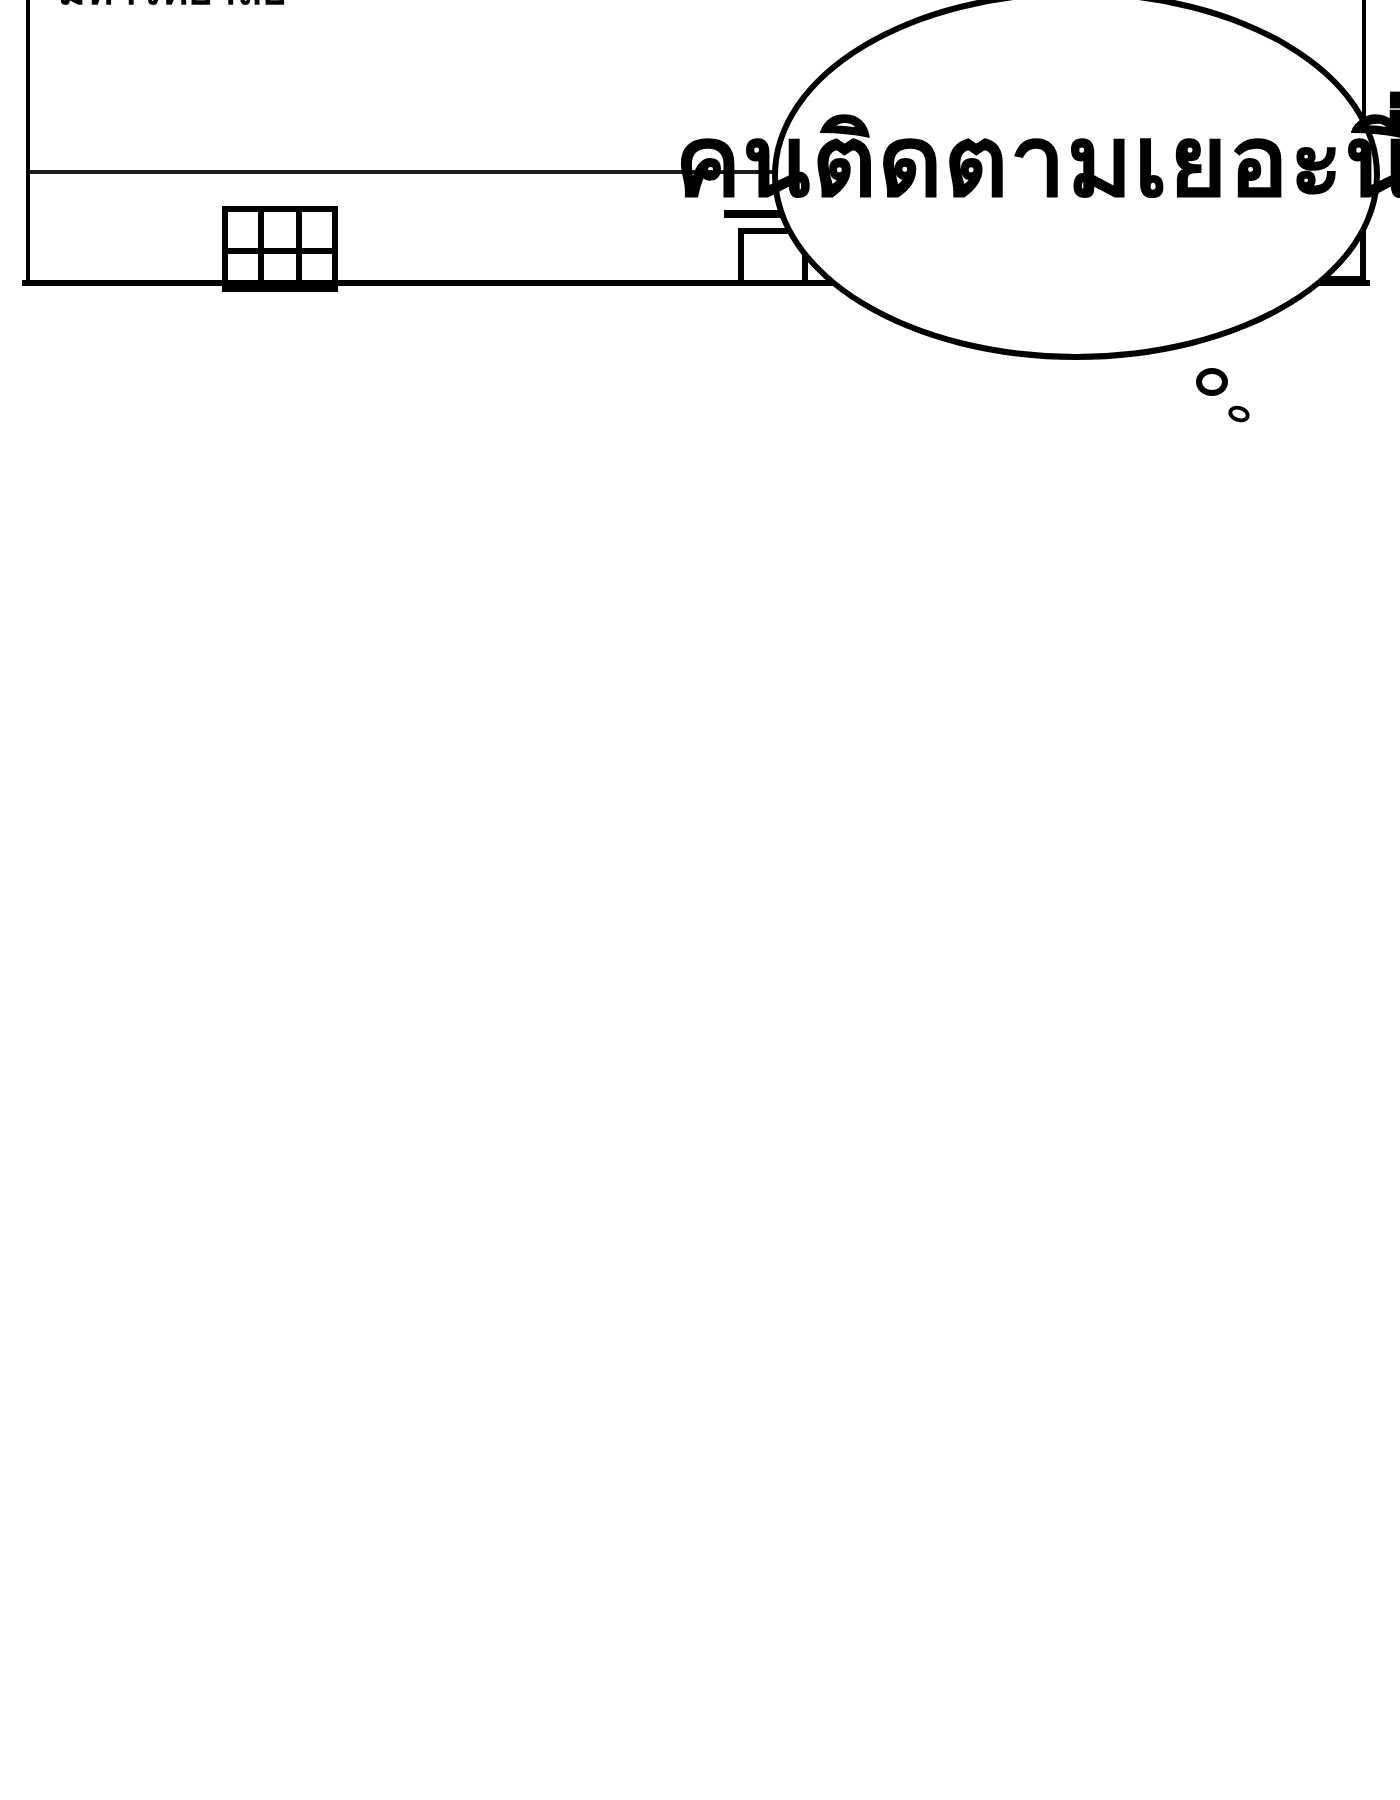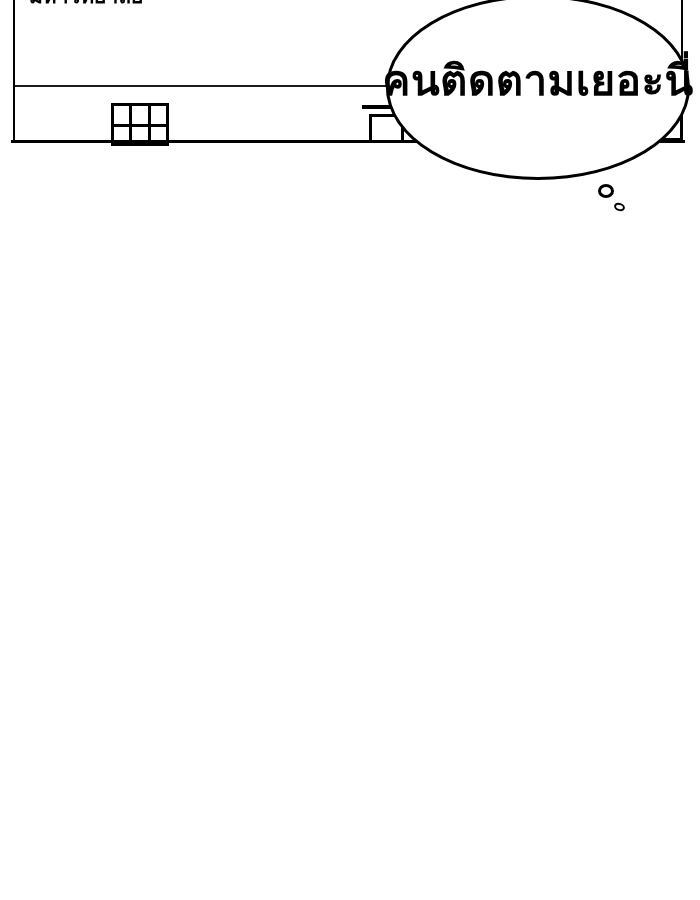--- a/index.html
+++ b/index.html
@@ -76,26 +76,26 @@
   .thought-bubble {
     left: 386px; top: -5px;
     width: 304px; height: 185px;
     border: 3px solid #000;
     border-radius: 50%;
     background: #fff;
     box-sizing: border-box;
     z-index: 4;
   }
   .thought-bubble-text {
-    left: 398px; top: 48px;
+    left: 382px; top: 48px;
     width: 280px; height: 64px;
     display: flex;
     align-items: center;
     justify-content: center;
-    font-size: 42px;
+    font-size: 50px;
     font-weight: 600;
     letter-spacing: 0.5px;
     color: #000;
     white-space: nowrap;
     z-index: 5;
   }
   .thought-trail-1 {
     left: 598px; top: 184px;
     width: 16px; height: 14px;
     border: 3px solid #000;

